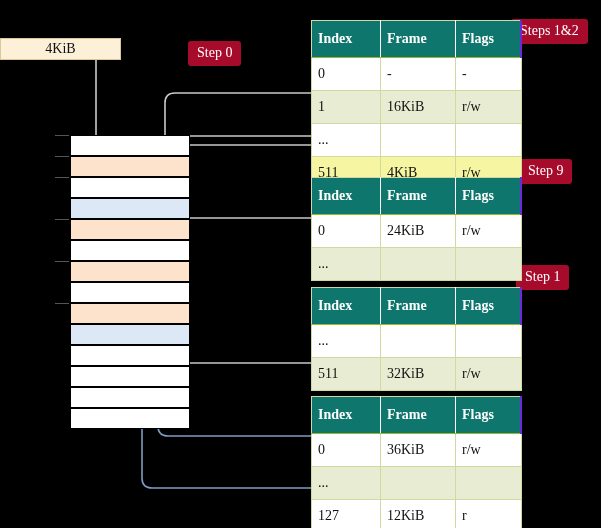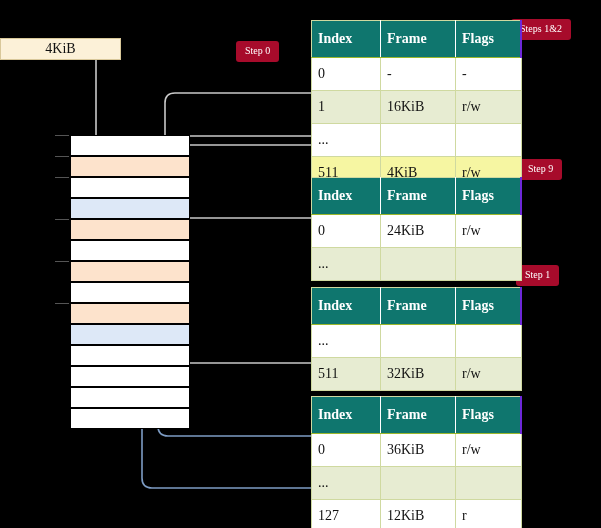--- a/index.html
+++ b/index.html
@@ -4,21 +4,21 @@
 <style>
   html,body{margin:0;padding:0;background:#000;}
   body{width:601px;height:528px;overflow:hidden;
        font-family:"Liberation Serif","DejaVu Serif",serif;}
   #stage{position:relative;width:601px;height:528px;background:#000;}
 
   
   .badge{
     position:absolute;box-sizing:border-box;
     background:#a70b2b;color:#fff;
-    font-size:10px;line-height:1;
+    font-size:14px;line-height:1;
     padding:5px 9px 6px 9px;
     border-radius:3px;
     white-space:nowrap;
     text-align:center;
     box-shadow:0 1px 2px rgba(0,0,0,.6);
   }
 
   
   .framebox{
     position:absolute;box-sizing:border-box;
@@ -128,21 +128,21 @@
       <div class="cell orange" style="top: 168px; height: 21px;"></div>
       <div class="tick" style="top: 168px;"></div>
       <div class="cell blue" style="top: 189px; height: 21px;"></div>
       <div class="cell" style="top: 210px; height: 21px;"></div>
       <div class="cell" style="top: 231px; height: 21px;"></div>
       <div class="cell" style="top: 252px; height: 21px;"></div>
       <div class="cell" style="top: 273px; height: 21px;"></div>
     </div>
 
   <div id="badges">
-      <div class="badge" style="left: 188px; top: 41px; margin-left: 48px;">Step 0</div>
+      <div class="badge" style="left: 188px; top: 41px;">Step 0</div>
       <div class="badge" style="left: 511px; top: 19px;">Steps 1&amp;2</div>
       <div class="badge" style="left: 519px; top: 159px;">Step 9</div>
       <div class="badge" style="left: 516px; top: 265px;">Step 1</div>
     </div>
 
   <div id="tables">
       <table class="ptable" style="left: 311px; top: 20px; width: 170px;">
         <thead>
           <tr>
             <th style="width: 56px;">Index</th>

